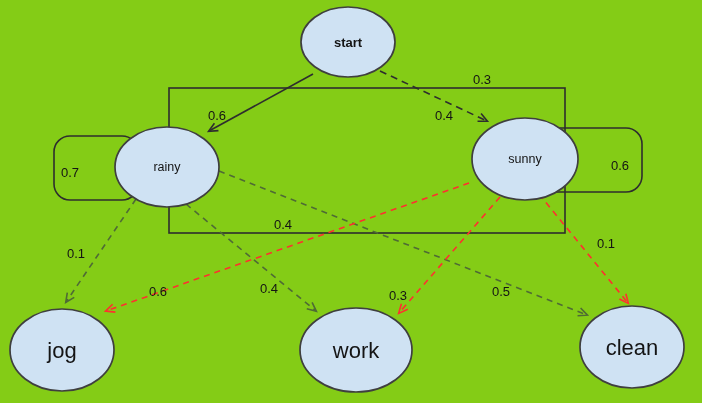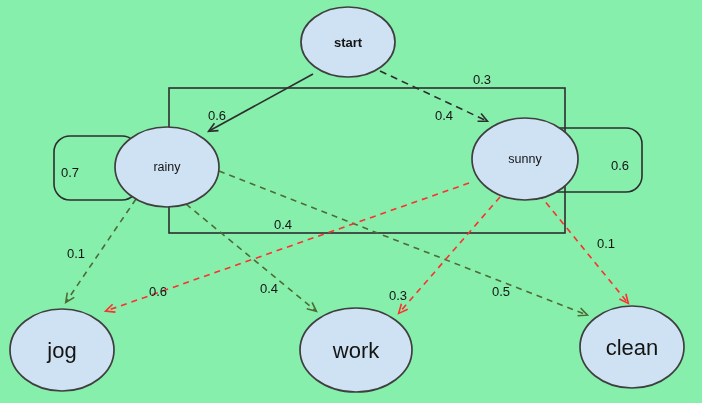--- a/index.html
+++ b/index.html
@@ -1,20 +1,20 @@
 <!DOCTYPE html>
 <html style="--node-fill: #cfe2f3; --node-stroke: #3f3f3f; --edge-dark: #2e2e2e; --edge-rainy-emission: #4f6b35; --edge-sunny-emission: #ff2f2f;"><head>
 <meta charset="utf-8">
 <style>
   html, body { margin: 0; padding: 0; background: #ffffff; }
   .stage {
     position: relative;
     width: 702px;
     height: 403px;
-    background: #86efac;
+    background: #84cc16;
     font-family: "Liberation Sans", sans-serif;
     overflow: hidden;
   }
   svg { display: block; }
 
   .node {
     fill: var(--node-fill, #cfe2f3);
     stroke: var(--node-stroke, #3f3f3f);
     stroke-width: 1.7;
   }

